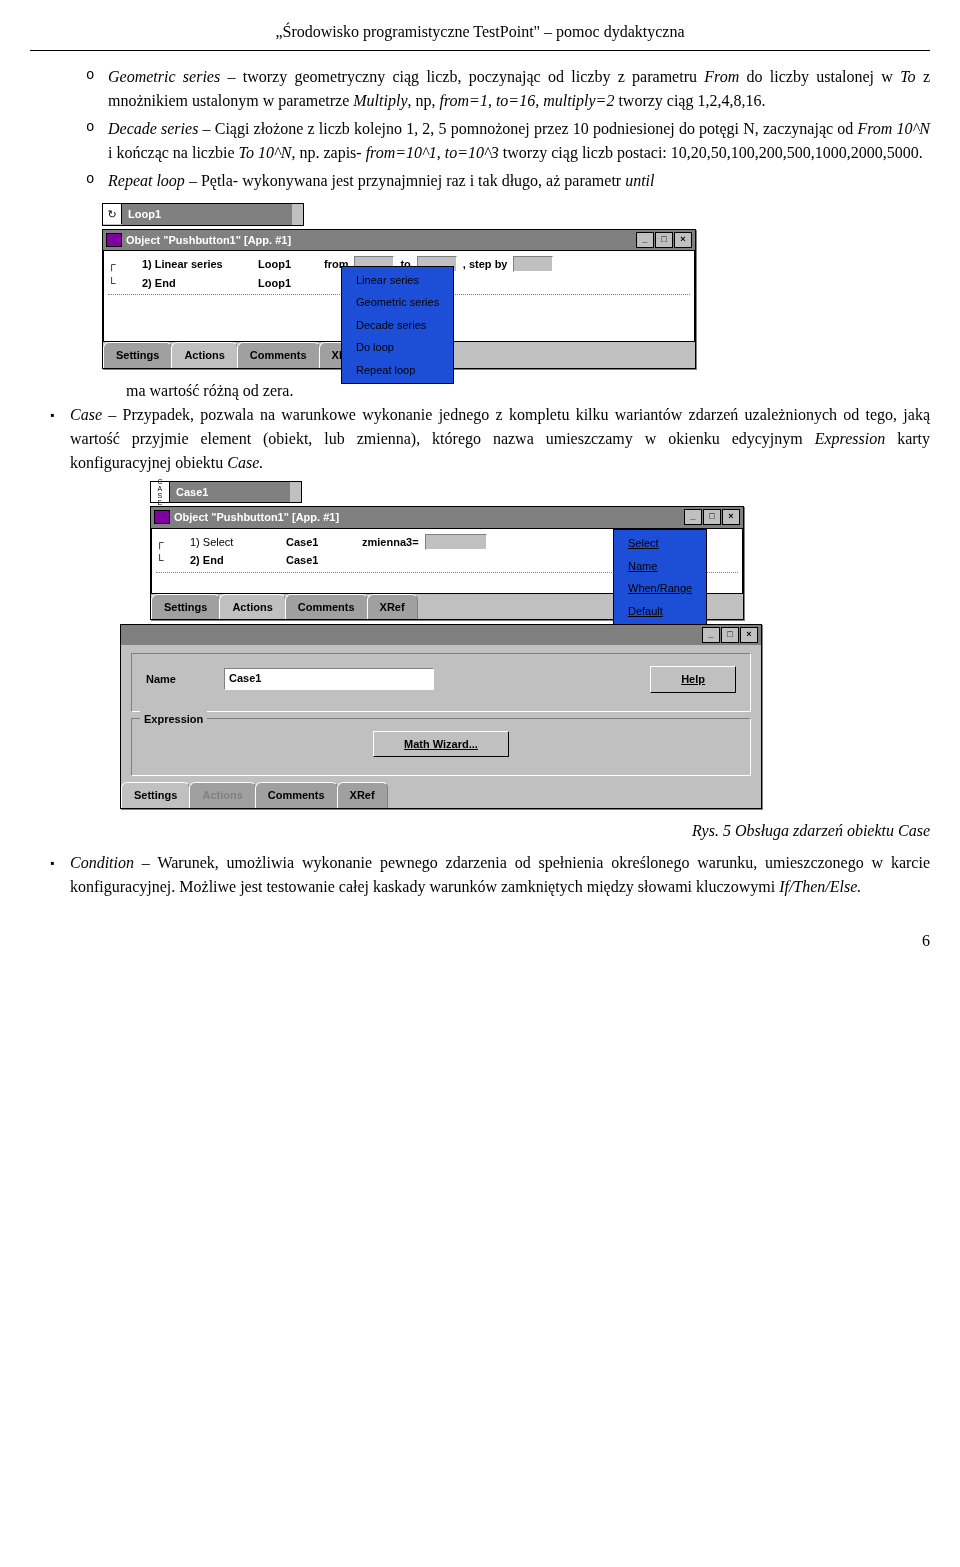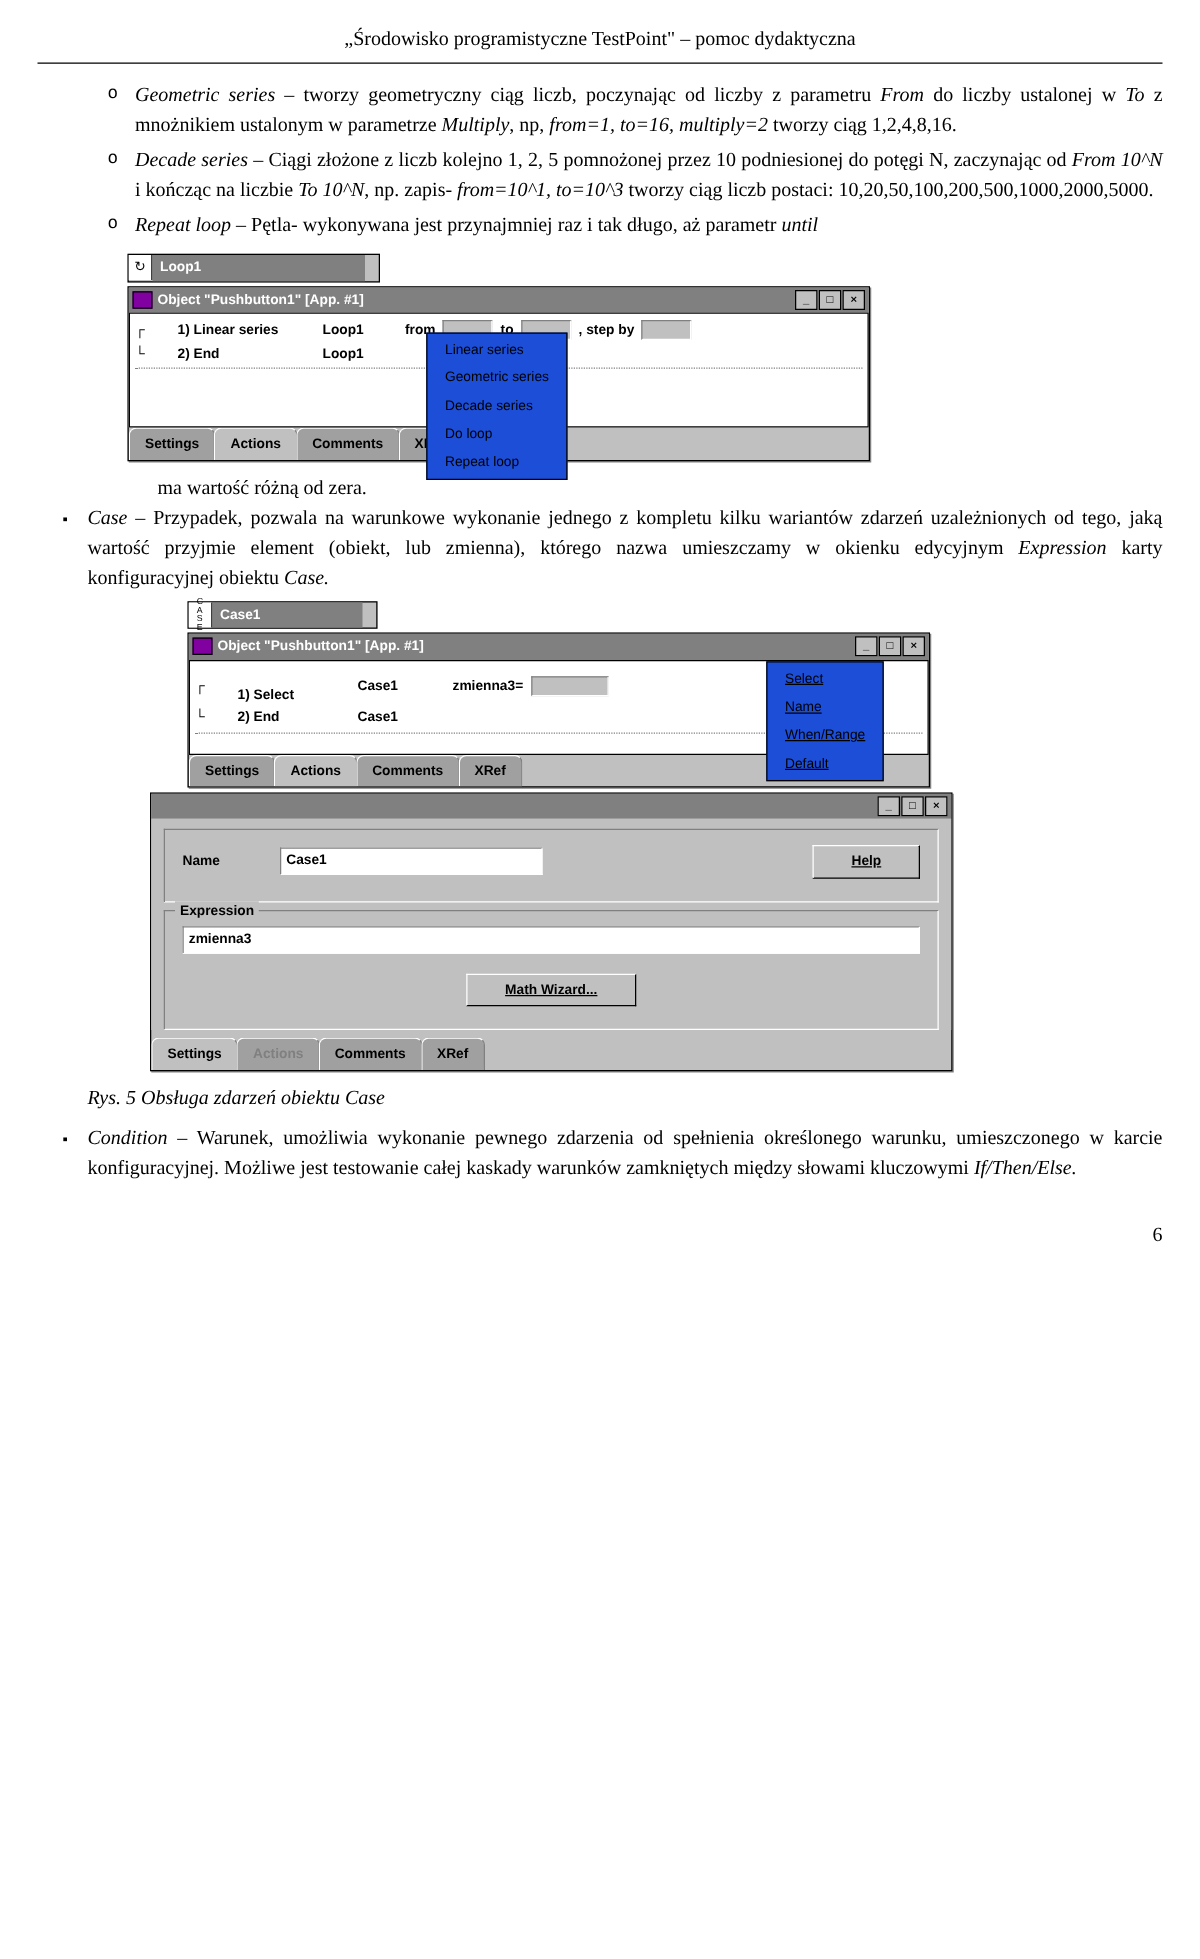--- a/index.html
+++ b/index.html
@@ -33,21 +33,21 @@
     flex-shrink: 0;
     font-family: "Courier New", monospace;
     font-size: 14px;
   }
   .bullet-sq {
     width: 20px;
     flex-shrink: 0;
     font-size: 12px;
     padding-top: 3px;
   }
-  .italic { font-style: italic; }
+  .italic { font-style: italic; text-align: right; }
   .fig-wrap { margin: 10px 0 10px 72px; }
   .fig-wrap2 { margin: 6px 0 10px 120px; }
   .fig-caption { font-style: italic; margin: 6px 0 16px 96px; }
 
   
   .win {
     font-family: "MS Sans Serif", Tahoma, Arial, sans-serif;
     font-size: 11px;
     background: #c0c0c0;
     border: 1px solid #000;
@@ -231,21 +231,21 @@
         </div>
         <div class="win-btns">
           <div class="win-btn">_</div>
           <div class="win-btn">□</div>
           <div class="win-btn">×</div>
         </div>
       </div>
       <div class="pane" style="min-height:56px;">
         <div class="action-row">
           <span class="row-mark">┌</span>
-          <span style="font-weight:bold;width:90px;margin-top:14px;">1) Select</span>
+          <span style="font-weight:normal;width:90px;">1) Select</span>
           <span style="font-weight:bold;width:70px;">Case1</span>
           <span style="font-weight:bold;">zmienna3=</span>
           <span class="field" style="min-width:60px;"></span>
         </div>
         <div class="action-row">
           <span class="row-mark">└</span>
           <span style="font-weight:bold;width:90px;">2) End</span>
           <span style="font-weight:bold;">Case1</span>
         </div>
         <div style="border-top:1px dotted #808080;margin-top:2px;height:12px;"></div>
@@ -277,23 +277,20 @@
         <div class="group">
           <div class="form-row">
             <span style="font-weight:bold;width:70px;">Name</span>
             <div class="textbox" style="max-width:300px;">Case1</div>
             <div style="flex:1"></div>
             <div class="btn3d">Help</div>
           </div>
         </div>
         <div class="group">
           <div class="group-label">Expression</div>
-          <div class="form-row">
-            <div class="textbox">zmienna3</div>
-          </div>
           <div class="form-row" style="justify-content:center;text-align:right;">
             <div class="btn3d">Math Wizard...</div>
           </div>
         </div>
       </div>
       <div class="tabs-bar">
         <div class="tab">Settings</div>
         <div class="tab inactive dim">Actions</div>
         <div class="tab inactive">Comments</div>
         <div class="tab inactive">XRef</div>

